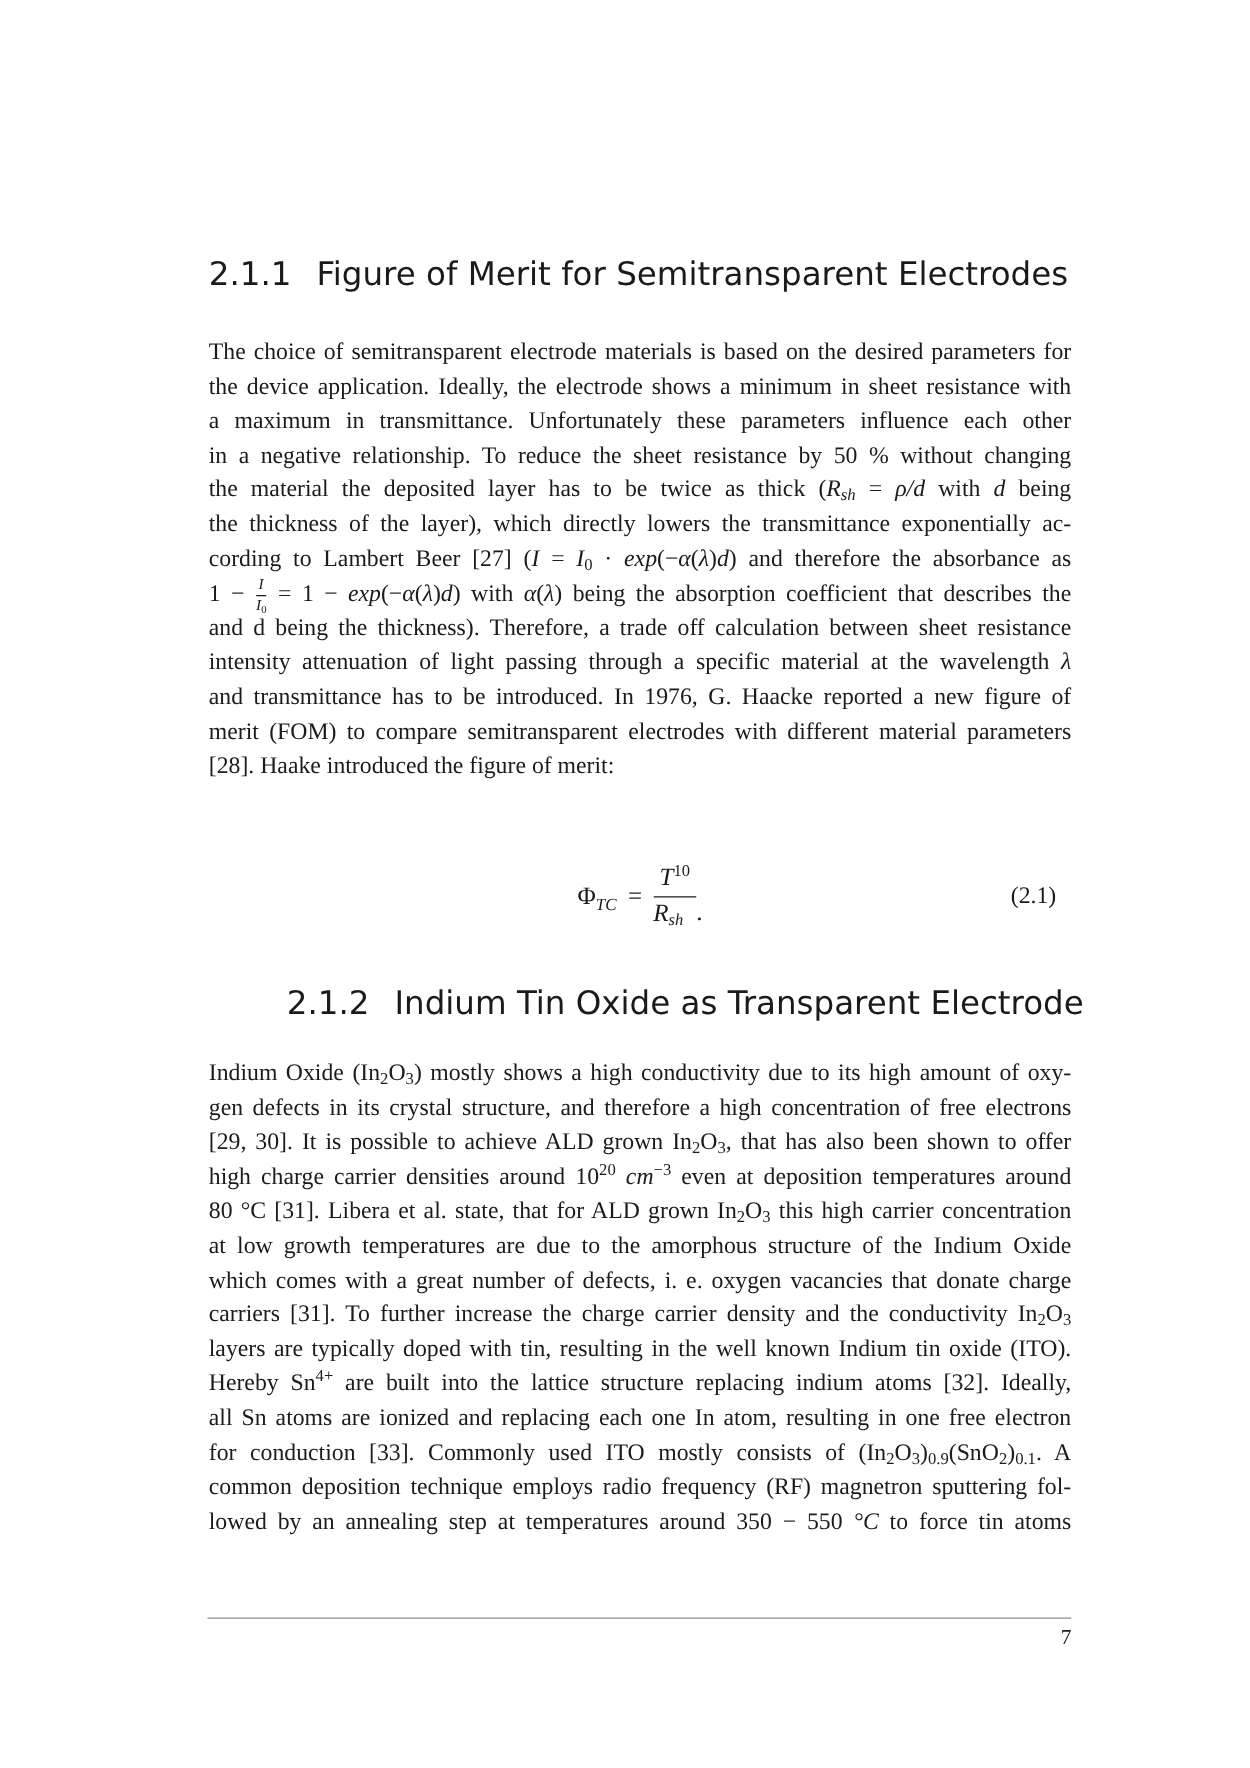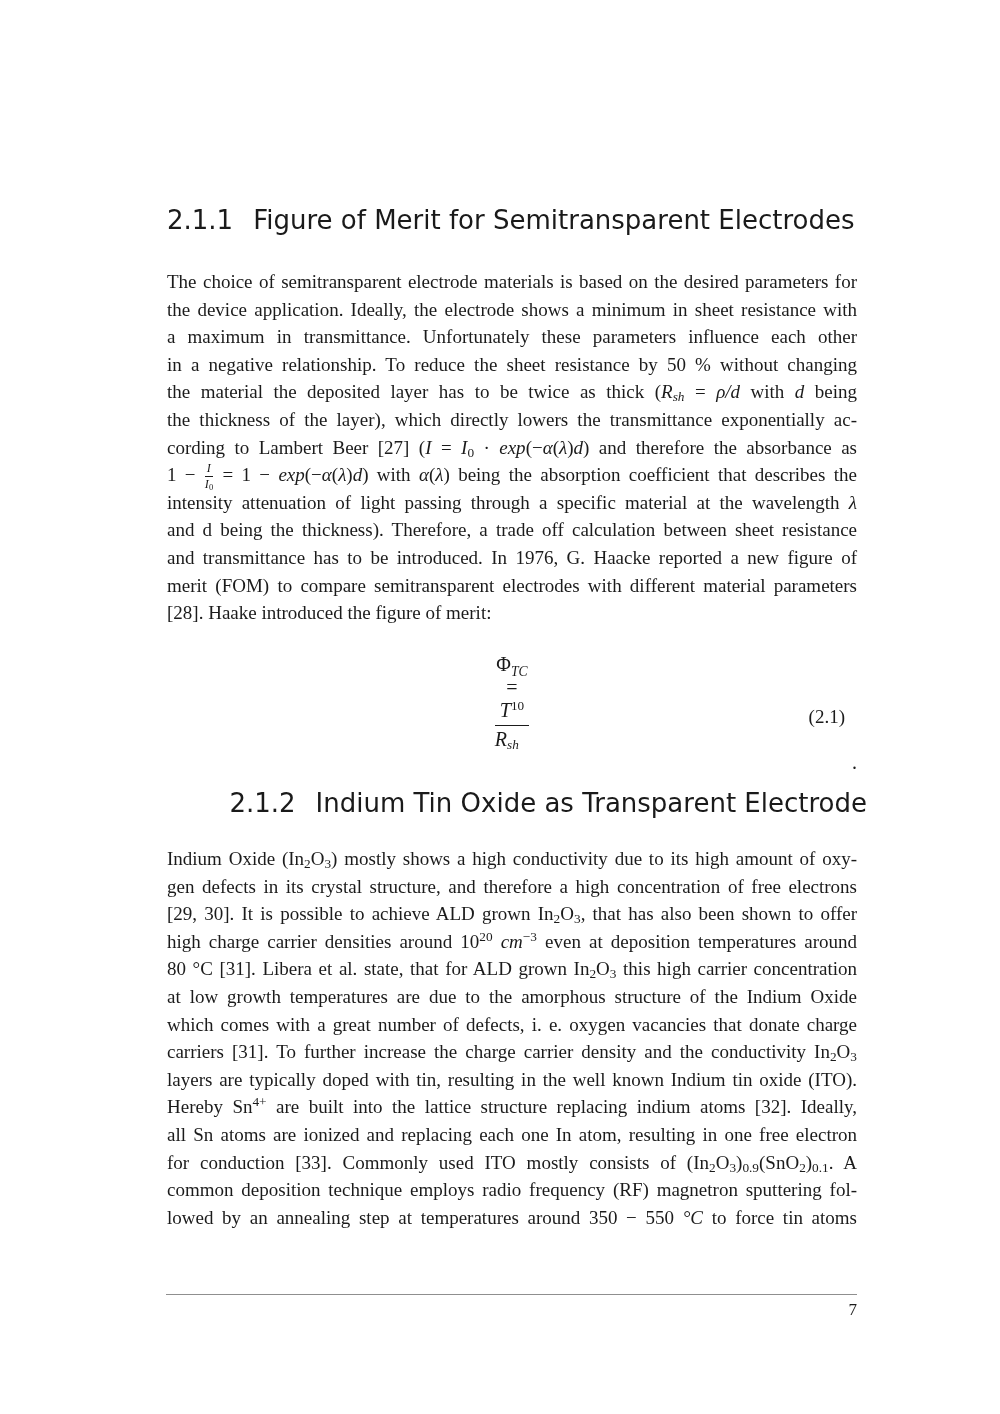--- a/index.html
+++ b/index.html
@@ -46,21 +46,20 @@
     text-align: center; font-size: 64%; line-height: 1.12;
     margin: 0 1px;
   }
   fn { display: block; border-bottom: 1px solid #1b1b1b; padding: 0 2px 1px; }
   fd { display: block; padding-top: 1px; }
   
   .equation {
     position: absolute; left: 167px; top: 684px; width: 690px; height: 66px;
     display: flex; justify-content: center; align-items: center;
     font-size: 20px;
-    flex-direction: column;
   }
   .eq-phi { font-style: normal; }
   .eq-phisub { font-style: italic; font-size: 68%; vertical-align: -0.35em; }
   .eq-eq { margin: 0 9px; }
   .eq-frac { display: inline-block; text-align: left; line-height: 1.15; }
   .eq-num { display: block; border-bottom: 1.4px solid #1b1b1b; padding: 0 5px 3px; }
   .eq-den { display: block; padding-top: 2px; }
   .eq-den sub, .eq-num sup { font-size: 66%; }
   .eq-den sub { font-style: italic; }
   .eq-period { align-self: flex-end; padding-bottom: 8px; }
@@ -88,22 +87,22 @@
 
   <div class="para" id="para-1">
     <div class="bline">The choice of semitransparent electrode materials is based on the desired parameters for</div>
     <div class="bline">the device application. Ideally, the electrode shows a minimum in sheet resistance with</div>
     <div class="bline">a maximum in transmittance.  Unfortunately these parameters influence each other</div>
     <div class="bline">in a negative relationship.  To reduce the sheet resistance by 50 % without changing</div>
     <div class="bline">the material the deposited layer has to be twice as thick (<i>R<sub>sh</sub></i> = <i>ρ/d</i> with <i>d</i> being</div>
     <div class="bline">the thickness of the layer), which directly lowers the transmittance exponentially ac-</div>
     <div class="bline">cording to Lambert Beer [27] (<i>I</i> = <i>I</i><sub>0</sub> · <i>exp</i>(−<i>α</i>(<i>λ</i>)<i>d</i>) and therefore the absorbance as</div>
     <div class="bline">1 − <frac><fn><i>I</i></fn><fd><i>I</i><sub>0</sub></fd></frac> = 1 − <i>exp</i>(−<i>α</i>(<i>λ</i>)<i>d</i>) with <i>α</i>(<i>λ</i>) being the absorption coefficient that describes the</div>
+    <div class="bline">and d being the thickness).  Therefore, a trade off calculation between sheet resistance</div>
     <div class="bline">intensity attenuation of light passing through a specific material at the wavelength <i>λ</i></div>
-    <div class="bline">and d being the thickness).  Therefore, a trade off calculation between sheet resistance</div>
     <div class="bline">and transmittance has to be introduced.  In 1976, G. Haacke reported a new figure of</div>
     <div class="bline">merit (FOM) to compare semitransparent electrodes with different material parameters</div>
     <div class="bline endline">[28].  Haake introduced the figure of merit:</div>
   </div>
 
   <div class="equation">
     <span><span class="eq-phi">Φ</span><sub class="eq-phisub">TC</sub></span>
     <span class="eq-eq">=</span>
     <span class="eq-frac">
       <span class="eq-num"><i>T</i><sup>10</sup></span>

